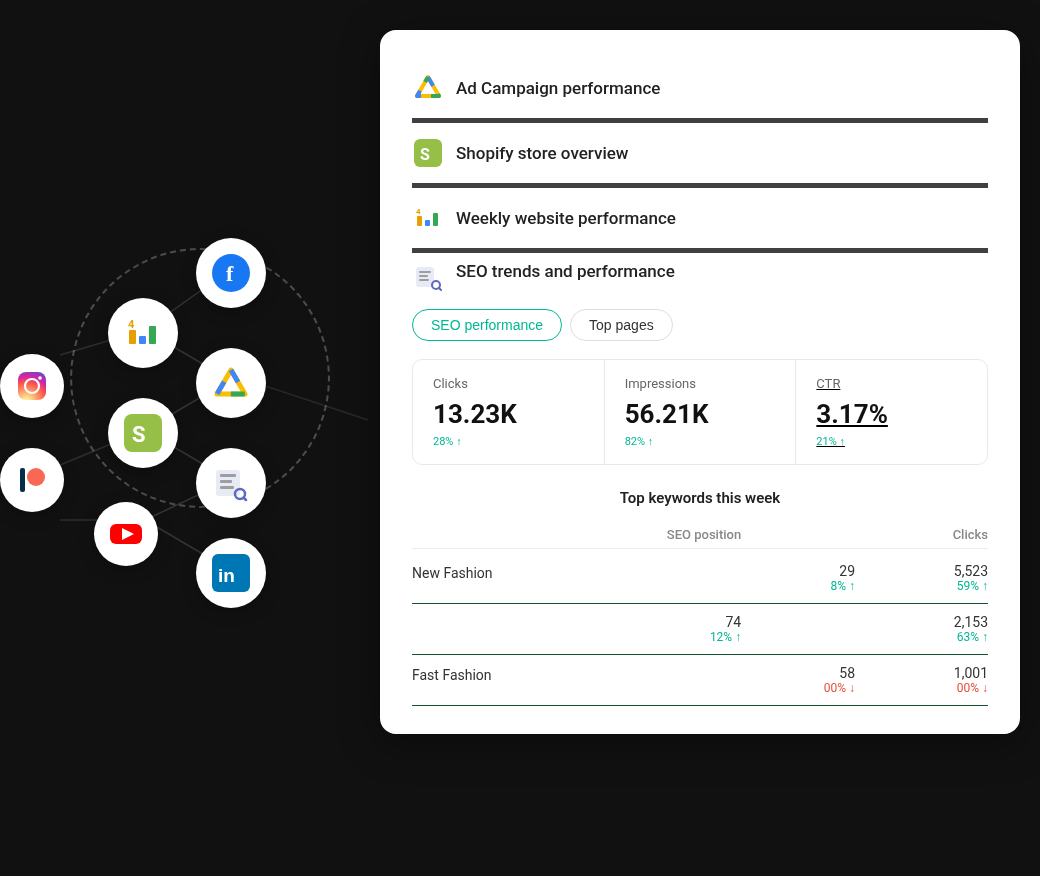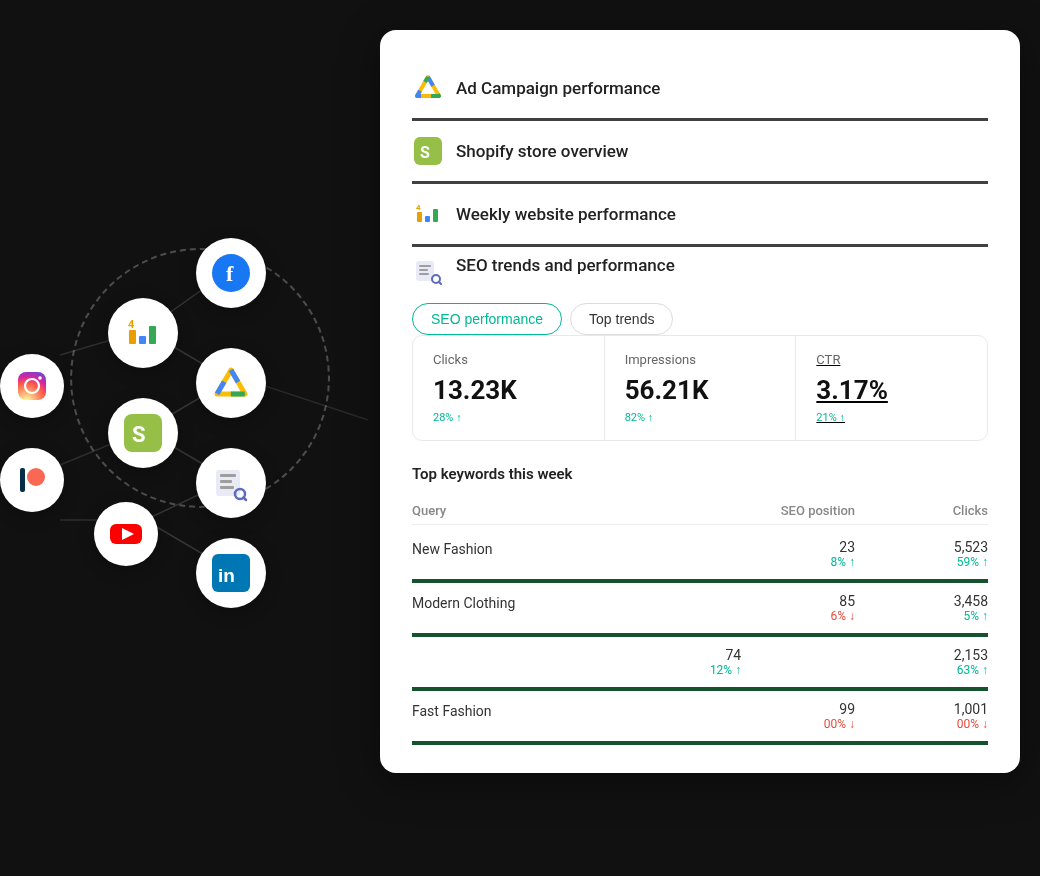--- a/index.html
+++ b/index.html
@@ -33,21 +33,21 @@
       padding: 28px 32px;
       box-shadow: 0 8px 40px rgba(0,0,0,0.4);
     }
 
     
     .menu-item {
       display: flex;
       align-items: center;
       gap: 12px;
       padding: 14px 0;
-      border-bottom: 3px solid #404040;
+      border-bottom: 5px solid #404040;
       font-size: 17px;
       font-weight: 500;
       color: #222;
     }
     .menu-item:last-of-type {
       border-bottom: none;
     }
     .menu-icon {
       width: 32px;
       height: 32px;
@@ -68,20 +68,21 @@
       margin-bottom: 16px;
       font-size: 17px;
       font-weight: 500;
       color: #222;
     }
 
     
     .tabs {
       display: flex;
       gap: 8px;
+      margin-bottom: 18px;
     }
     .tab {
       padding: 7px 18px;
       border-radius: 20px;
       border: 1.5px solid #ddd;
       font-size: 14px;
       cursor: pointer;
       background: #fff;
       color: #333;
     }
@@ -124,41 +125,42 @@
       font-size: 11px;
       color: #00b894;
     }
 
     
     .keywords-title {
       font-size: 15px;
       font-weight: 600;
       color: #222;
       margin-bottom: 14px;
+      text-align: center;
     }
     .keywords-table {
       width: 100%;
     }
     .table-header {
       display: flex;
       padding: 6px 0;
       border-bottom: 1px solid #eee;
       font-size: 13px;
       color: #888;
       font-weight: 500;
       margin-bottom: 4px;
     }
     .col-query { flex: 3; }
     .col-seo { flex: 2; text-align: right; }
     .col-clicks { flex: 1.5; text-align: right; }
 
     .table-row-kw {
       display: flex;
       padding: 10px 0;
-      border-bottom: 4px solid #14532d;
+      border-bottom: 1px solid #14532d;
       align-items: flex-start;
     }
     .kw-name {
       flex: 3;
       font-size: 14px;
       color: #333;
       padding-top: 2px;
     }
     .kw-seo {
       flex: 2;
@@ -361,21 +363,21 @@
             <rect x="5" y="16" width="10" height="2" rx="1" fill="#9e9e9e"></rect>
             <circle cx="22" cy="22" r="4" fill="none" stroke="#5c6bc0" stroke-width="2"></circle>
             <line x1="24.8" y1="24.8" x2="27" y2="27" stroke="#5c6bc0" stroke-width="2" stroke-linecap="round"></line>
           </svg>
         </div>
         <span>SEO trends and performance</span>
       </div>
 
       <div class="tabs">
         <button class="tab active">SEO performance</button>
-        <button class="tab">Top trends</button>
+        <button class="tab">Top pages</button>
       </div>
 
       <div class="metrics-row">
         <div class="metric-cell">
           <div class="metric-label">Clicks</div>
           <div class="metric-value">13.23K</div>
           <div class="metric-change">28% ↑</div>
         </div>
         <div class="metric-cell">
           <div class="metric-label">Impressions</div>
@@ -385,62 +387,50 @@
         <div class="metric-cell">
           <div class="metric-label">CTR</div>
           <div class="metric-value">3.17%</div>
           <div class="metric-change">21% ↑</div>
         </div>
       </div>
 
       <div class="keywords-title">Top keywords this week</div>
       <div class="keywords-table">
         <div class="table-header">
-          <div class="col-query">Query</div>
           <div class="col-seo">SEO position</div>
           <div class="col-clicks">Clicks</div>
         </div>
 
         <div id="keyword-rows">
             <div class="table-row-kw">
     <div class="kw-name col-query">New Fashion</div>
     <div class="kw-seo col-seo">
-      <span class="kw-num">23</span>
+      <span class="kw-num">29</span>
       <span class="kw-change-up">8% ↑</span>
     </div>
     <div class="kw-clicks col-clicks">
       <span class="kw-num">5,523</span>
       <span class="kw-change-up">59% ↑</span>
-    </div>
-  </div>
-            <div class="table-row-kw">
-    <div class="kw-name col-query">Modern Clothing</div>
-    <div class="kw-seo col-seo">
-      <span class="kw-num">85</span>
-      <span class="kw-change-down">6% ↓</span>
-    </div>
-    <div class="kw-clicks col-clicks">
-      <span class="kw-num">3,458</span>
-      <span class="kw-change-up">5% ↑</span>
     </div>
   </div>
             <div class="table-row-kw">
     <div class="kw-seo col-seo">
       <span class="kw-num">74</span>
       <span class="kw-change-up">12% ↑</span>
     </div>
     <div class="kw-clicks col-clicks">
       <span class="kw-num">2,153</span>
       <span class="kw-change-up">63% ↑</span>
     </div>
   </div>
             <div class="table-row-kw">
     <div class="kw-name col-query">Fast Fashion</div>
     <div class="kw-seo col-seo">
-      <span class="kw-num">99</span>
+      <span class="kw-num">58</span>
       <span class="kw-change-down">00% ↓</span>
     </div>
     <div class="kw-clicks col-clicks">
       <span class="kw-num">1,001</span>
       <span class="kw-change-down">00% ↓</span>
     </div>
   </div>
           </div>
       </div>
     </div>

